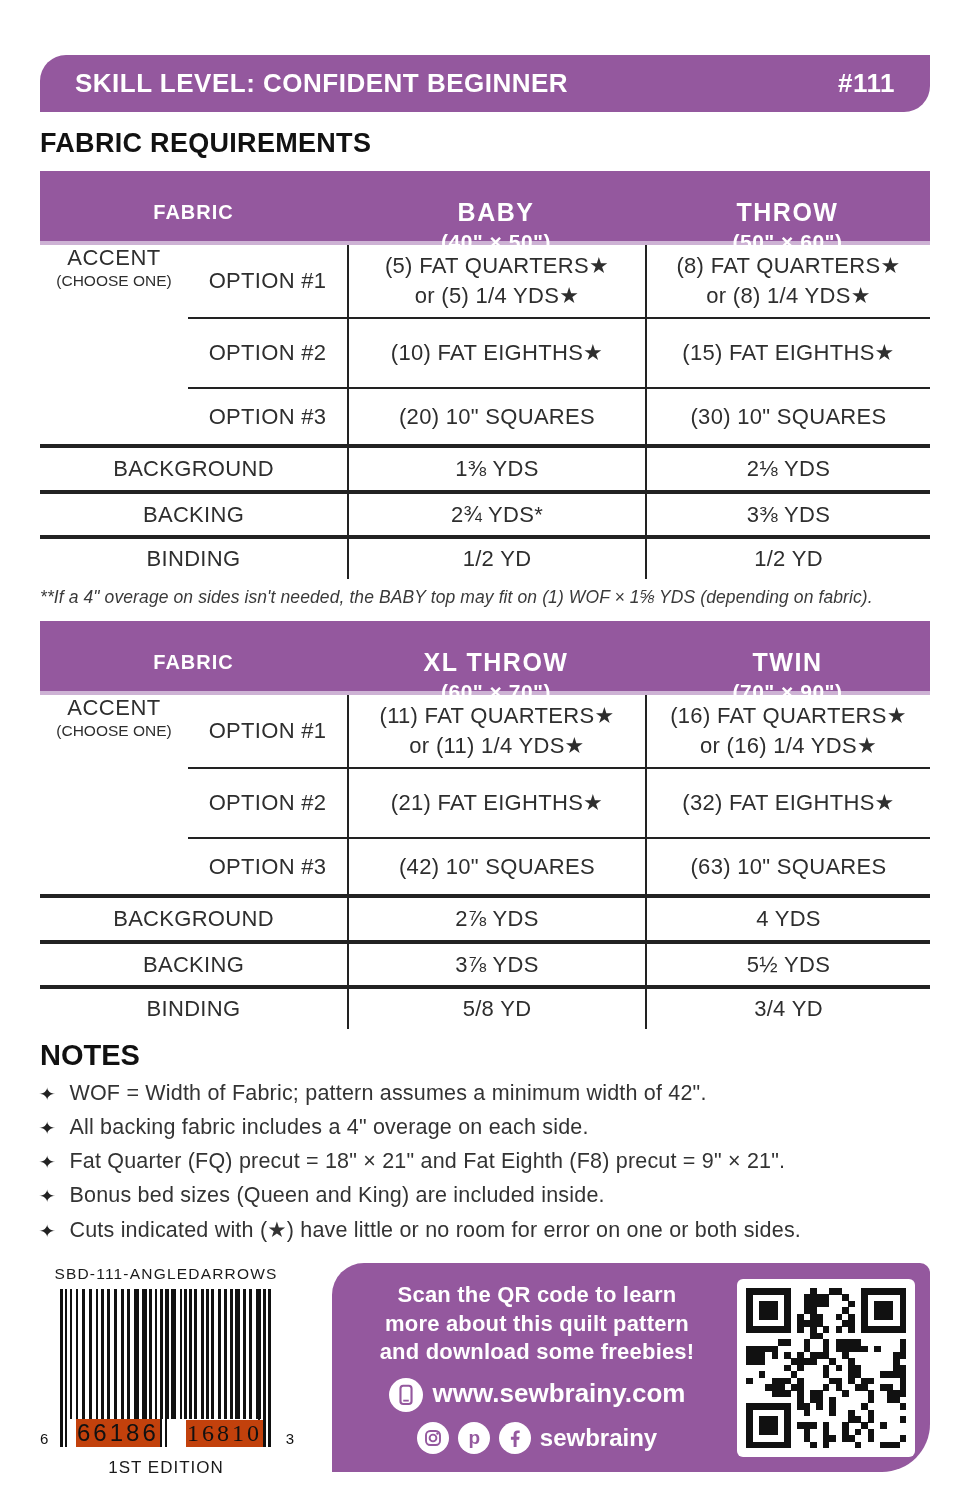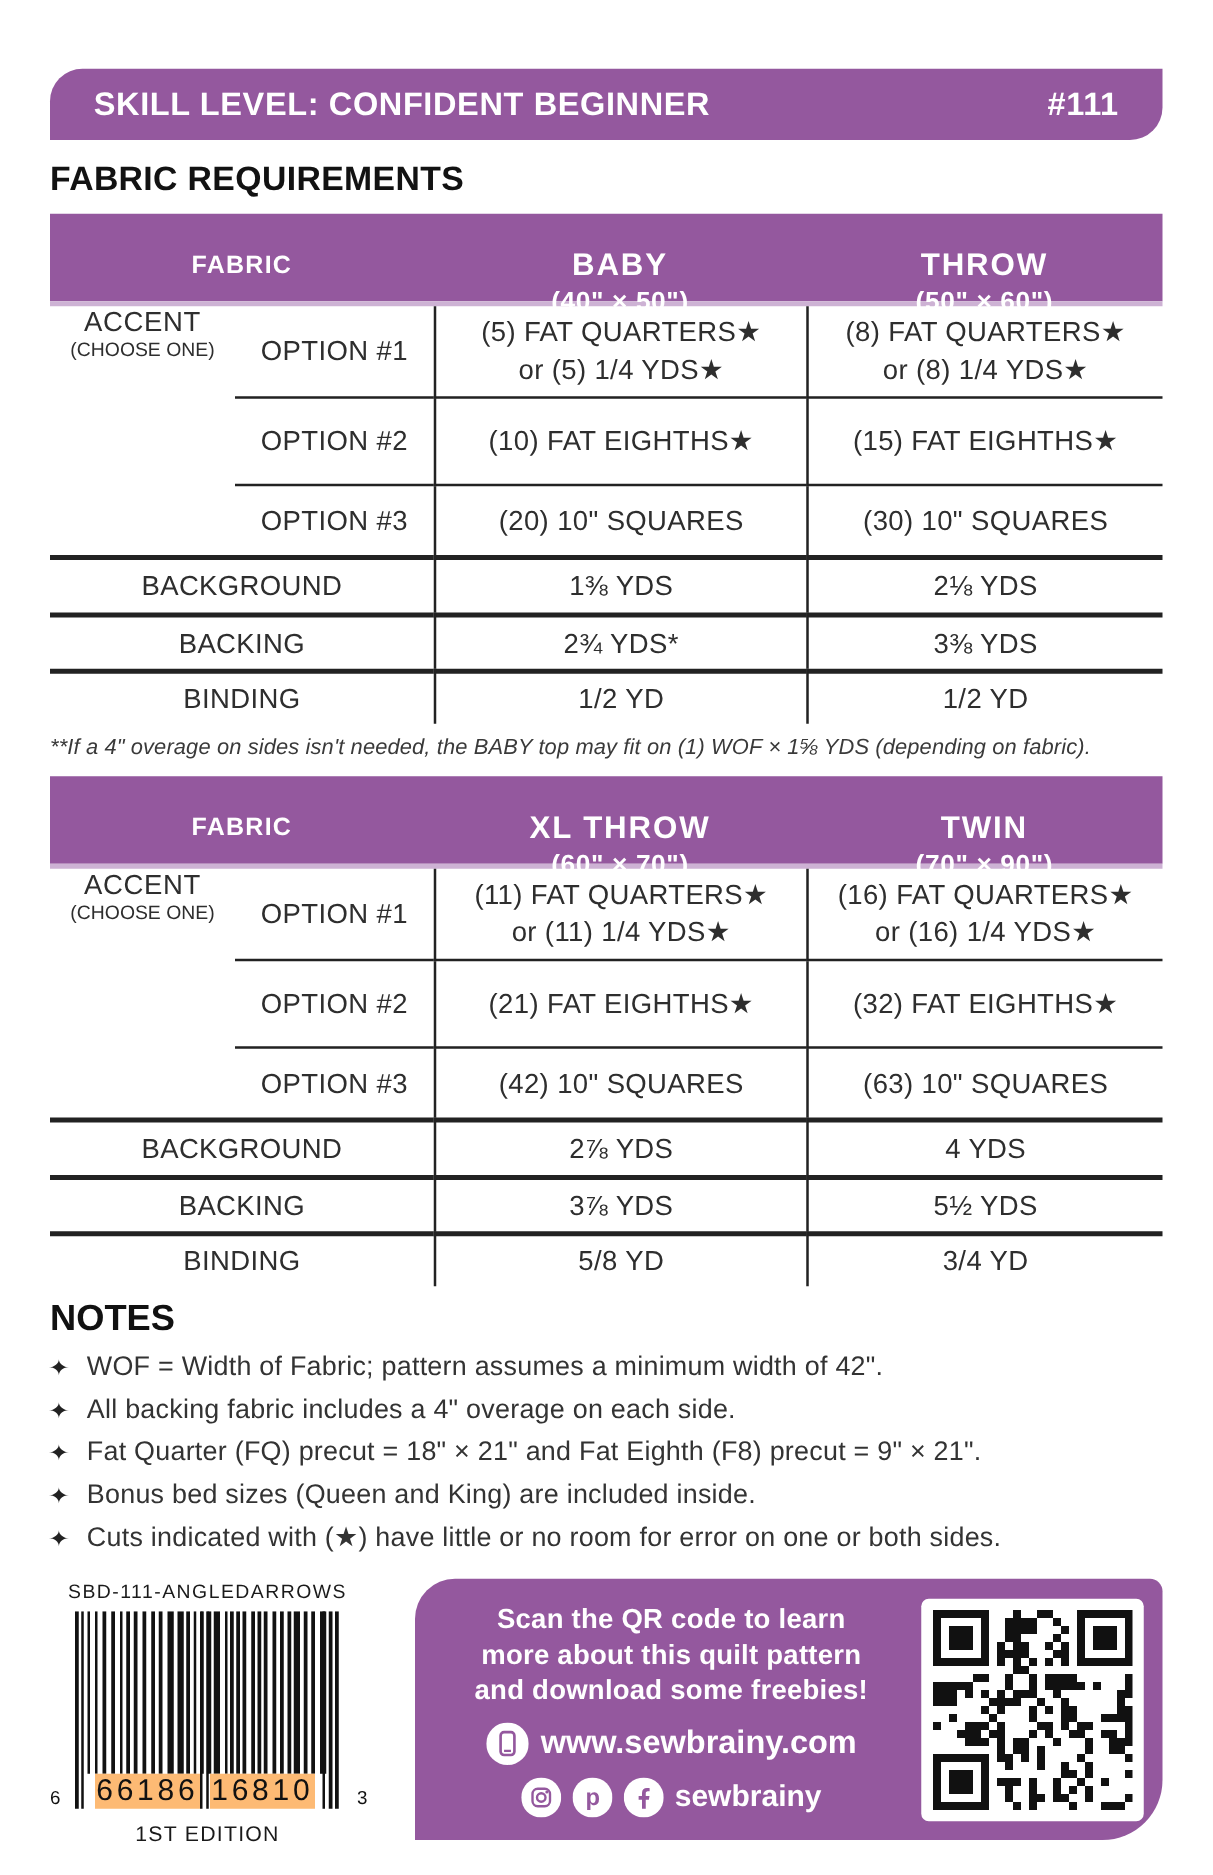--- a/index.html
+++ b/index.html
@@ -40,23 +40,23 @@
   .notes-title{font-size:29px;font-weight:bold;color:#111;}
   .note-item{display:flex;gap:15px;font-size:21.5px;color:#333;margin-top:9px;align-items:baseline;letter-spacing:.2px;}
   .note-bullet{flex:0 0 auto;font-size:17px;transform:scaleX(1.25);color:#222;}
 
   
   .bottom{margin:20px 40px 0;display:flex;align-items:flex-start;}
   .barcode-block{width:252px;text-align:center;padding-top:2px;flex:0 0 auto;}
   .bc-sku{font-size:15.5px;letter-spacing:1.2px;color:#1a1a1a;}
   .bc-wrap{position:relative;width:212px;height:160px;margin:6px auto 0;}
   .bc-wrap svg{display:block;}
-  .bc-num{position:absolute;bottom:2px;font-size:24px;letter-spacing:3px;color:#111;background:#fdba74;padding:0 1px;}
+  .bc-num{position:absolute;bottom:2px;font-size:24px;letter-spacing:3px;color:#111;background:#c2410c;padding:0 1px;}
   .bc-num.g1{left:16px;}
-  .bc-num.g2{left:108px;}
+  .bc-num.g2{left:126px;font-family:Liberation Serif, serif;}
   .bc-side{position:absolute;bottom:2px;font-size:15px;color:#111;}
   .bc-side.l{left:-20px;}
   .bc-side.r{right:-22px;}
   .bc-edition{font-size:17px;margin-top:9px;letter-spacing:1px;color:#1a1a1a;}
 
   .promo-box{flex:1;margin-left:40px;background:#94589e;border-radius:32px 10px 48px 0;height:209px;
     box-sizing:border-box;display:flex;align-items:center;padding:14px 15px;gap:10px;color:#fff;}
   .promo-left{flex:1;display:flex;flex-direction:column;align-items:center;}
   .promo-message{font-size:22px;font-weight:bold;text-align:center;line-height:1.3;white-space:pre-line;letter-spacing:.2px;}
   .promo-site{display:flex;gap:10px;margin-top:11px;font-size:26px;font-weight:bold;}

